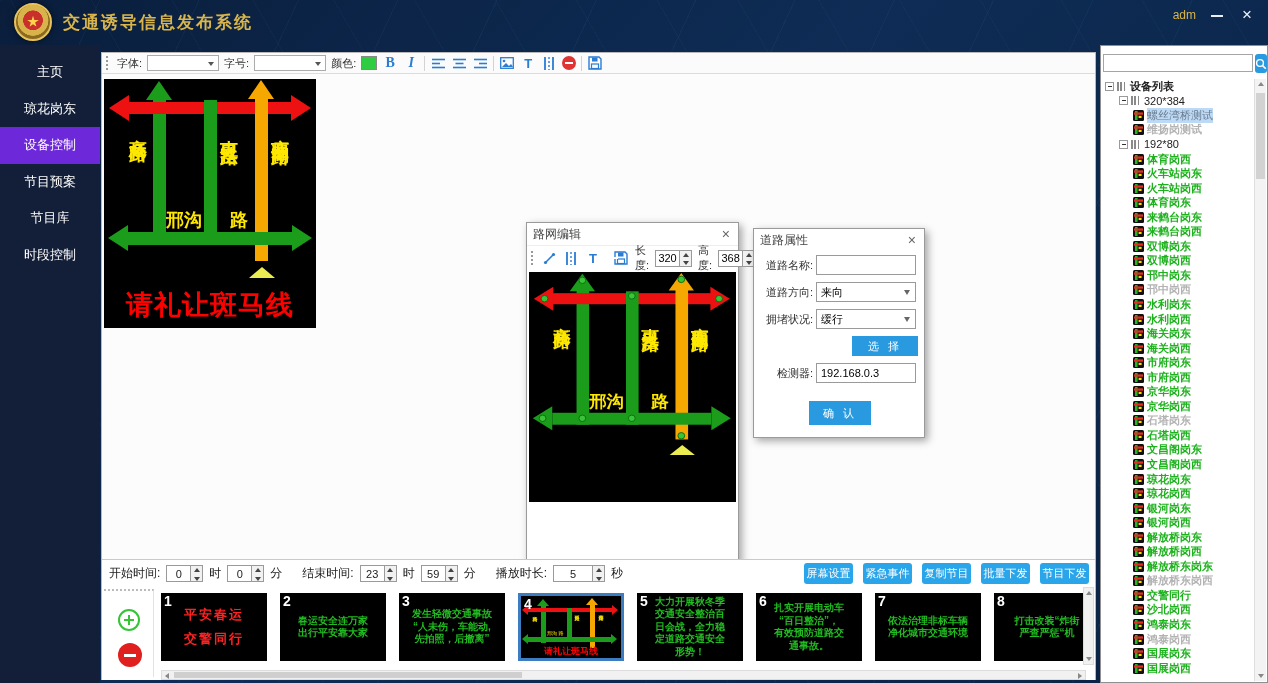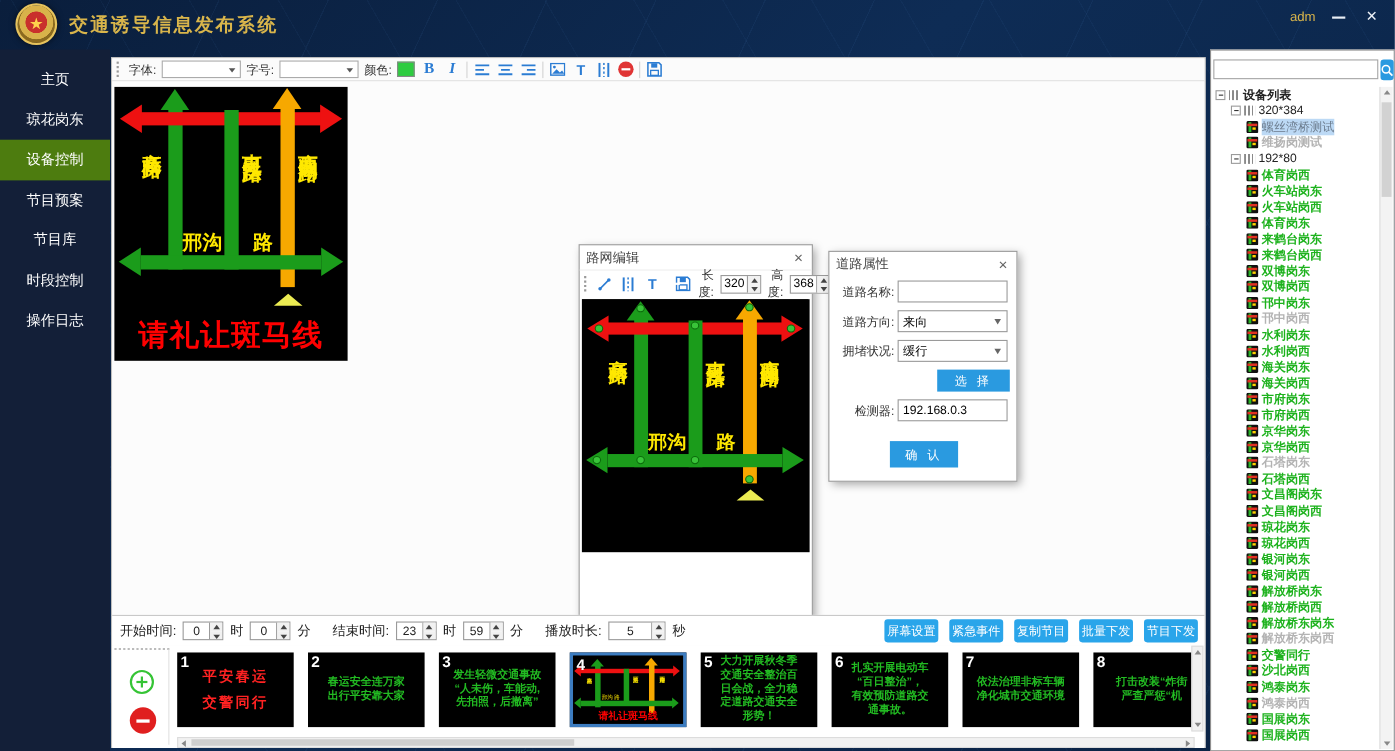--- a/index.html
+++ b/index.html
@@ -22,21 +22,21 @@
   .app-title { position:absolute; left:63px; top:0; height:45px; line-height:45px;
     color:#d9b54b; font-size:17px; font-weight:bold; letter-spacing:2px; }
   .user-name { position:absolute; right:72px; top:0; height:30px; line-height:30px; color:#d9b54b; font-size:12px; }
   .win-btn { position:absolute; top:6px; width:18px; height:18px; cursor:pointer; }
   .win-min { right:42px; } .win-min::after { content:""; position:absolute; left:3px; top:9px; width:12px; border-top:2px solid #e9eef5; }
   .win-close { right:12px; color:#eef2f8; font-size:17px; line-height:18px; text-align:center; }
 
   
   .sidebar { position:absolute; left:0; top:45px; width:100px; height:638px; background:#131f38; padding-top:9px; }
   .side-item { height:36.5px; line-height:36.5px; text-align:center; color:#fff; font-size:13px; cursor:pointer; }
-  .side-item.active { background:#4d7c0f; }
+  .side-item.active { background:#6d28d9; }
 
   
   .main { position:absolute; left:101px; top:52px; width:995px; height:628px; background:#fbfbfb; border:1px solid #b9b9b9; }
   .toolbar { position:absolute; left:0; top:0; width:100%; height:21px; background:#fbfbfb;
     border-bottom:1px solid #dcdcdc; display:flex; align-items:center; padding-left:4px; gap:5px; }
   .grip { width:4px; height:14px; border-left:2px dotted #9a9a9a; margin-right:2px; }
   .tb-label { font-size:11px; color:#333; }
   .combo { width:72px; height:16px; background:#fff; border:1px solid #ababab; position:relative; cursor:pointer; }
   .combo::after { content:""; position:absolute; right:4px; top:6px;
     border-left:3.5px solid transparent; border-right:3.5px solid transparent; border-top:4.5px solid #555; }
@@ -71,21 +71,21 @@
   .hlab { top:129px; color:#ffe800; font-weight:bold; font-size:18px; }
   .msg  { left:0; right:0; top:208px; text-align:center; color:#ff0000; font-size:27px; font-weight:bold; letter-spacing:1px; }
   .dot  { width:8px; height:8px; border-radius:50%; background:#39c439; border:1px solid #0c6c0c; margin:-4px; cursor:grab; }
 
   
   .dlg { position:absolute; background:#fff; border:1px solid #9a9a9a; box-shadow:3px 3px 8px rgba(0,0,0,.35); }
   .dlg-title { height:22px; line-height:22px; padding:0 6px; font-size:12px; color:#444;
     display:flex; justify-content:space-between; align-items:center; }
   .dlg-close { color:#666; font-size:14px; cursor:pointer; padding:0 2px; }
 
-  #road-edit { left:424px; top:148px; width:213px; height:342px;text-align:right; }
+  #road-edit { left:424px; top:148px; width:213px; height:342px; }
   .re-tools { height:25px; display:flex; align-items:center; gap:6px; padding-left:4px; border-top:1px solid #eee; }
   .re-num-label { font-size:11px; color:#333; }
   .spin { display:inline-flex; height:17px; border:1px solid #9a9a9a; background:#fff; }
   .spin-val { width:23px; font-size:11px; display:flex; align-items:center; justify-content:center; }
   .spin-btns { width:12px; border-left:1px solid #9a9a9a; display:flex; flex-direction:column; }
   .spin-btns i { flex:1; position:relative; background:#f1f1f1; cursor:pointer; }
   .spin-btns i.up::after { content:""; position:absolute; left:2.5px; top:2px; border-left:3px solid transparent; border-right:3px solid transparent; border-bottom:4px solid #444; }
   .spin-btns i.dn::after { content:""; position:absolute; left:2.5px; top:3px; border-left:3px solid transparent; border-right:3px solid transparent; border-top:4px solid #444; }
   .edit-canvas { position:absolute; left:2px; top:49px; width:207px; height:230px; background:#000; overflow:hidden; }
   .edit-scale { transform:scale(.97,.92); transform-origin:0 0; }
@@ -179,21 +179,20 @@
   <div class="win-btn win-close">×</div>
 </div>
 
 <div class="sidebar" id="sidebar">
     <div class="side-item">主页</div>
     <div class="side-item">琼花岗东</div>
     <div class="side-item active">设备控制</div>
     <div class="side-item">节目预案</div>
     <div class="side-item">节目库</div>
     <div class="side-item">时段控制</div>
-    <div class="side-item">操作日志</div>
   </div>
 
 <div class="main">
 
   <div class="toolbar">
     <span class="grip"></span>
     <span class="tb-label">字体:</span>
     <span class="combo"></span>
     <span class="tb-label">字号:</span>
     <span class="combo"></span>

